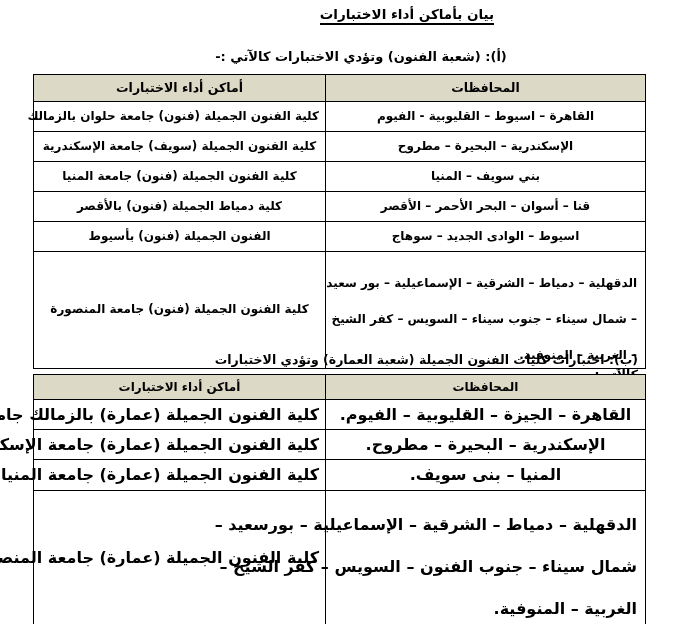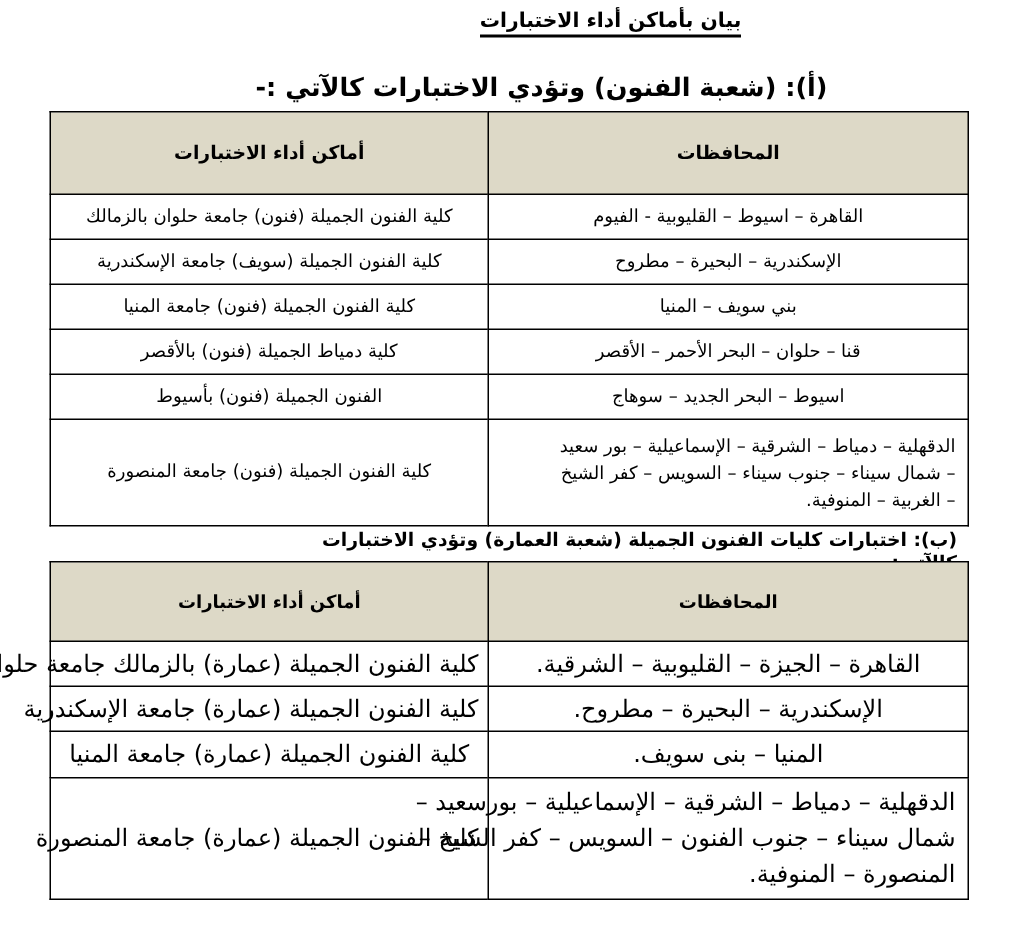--- a/index.html
+++ b/index.html
@@ -52,21 +52,21 @@
     direction: rtl;
     padding-right: 66px;
   }
 
   .line-sub {
     position: absolute;
     top: 49px;
     right: 34px;
     left: 34px;
     text-align: center;
-    font-size: 17px;
+    font-size: 13px;
     font-weight: bold;
     direction: rtl;
     padding-right: 92px;
   }
 
   .section-b-title {
     position: absolute;
     top: 352px;
     right: 34px;
     left: 34px;
@@ -85,50 +85,50 @@
     border-collapse: collapse;
     table-layout: fixed;
     direction: rtl;
     background: #fff;
   }
   #table-one { top: 74px; }
   #table-two { top: 374px; }
 
   .tbl th, .tbl td {
     border: 1px solid #000000;
-    padding: 14px;
+    padding: 0;
     vertical-align: middle;
     text-align: center;
   }
 
   .tbl thead th {
     background: #ddd9c7;
     font-size: 12.5px;
     font-weight: bold;
     height: 26px;
     line-height: 26px;
   }
 
   .col-gov  { width: 320px; }
   .col-place{ width: 292px; }
 
   .tbl tbody td {
     font-size: 12px;
-    font-weight: normal;
+    font-weight: bold;
     padding: 3px 6px;
     line-height: 1.45;
   }
 
   
   .tbl tbody td.multi {
     text-align: right;
     padding: 4px 8px 4px 6px;
     line-height: 1.5;
   }
-  .tbl tbody td.multi .ln { display: block; white-space: nowrap; }
+  .tbl tbody td.multi .ln { display: block; white-space: nowrap; margin-top: 18px; }
 
   .tbl tbody tr.tall td { height: 62px; }
   .tbl tbody tr.tall2 td { height: 52px; }
   .tbl tbody tr.short td { height: 23px; }
 
   
   #table-two tbody tr.short td { height: 22px; }
   #table-two tbody td { font-size: 16px; }
   #table-two thead th { height: 24px; line-height: 24px; font-size: 12px; }
 
@@ -163,25 +163,25 @@
       </tr>
       <tr class="short">
         <td class="nowrap">الإسكندرية – البحيرة – مطروح</td>
         <td class="nowrap">كلية الفنون الجميلة (سويف) جامعة الإسكندرية</td>
       </tr>
       <tr class="short">
         <td class="nowrap">بني سويف – المنيا</td>
         <td class="nowrap">كلية الفنون الجميلة (فنون) جامعة المنيا</td>
       </tr>
       <tr class="short">
-        <td class="nowrap">قنا – حلوان – البحر الأحمر – الأقصر</td>
+        <td class="nowrap">قنا – أسوان – البحر الأحمر – الأقصر</td>
         <td class="nowrap">كلية دمياط الجميلة (فنون) بالأقصر</td>
       </tr>
       <tr class="short">
-        <td class="nowrap">اسيوط – البحر الجديد – سوهاج</td>
+        <td class="nowrap">اسيوط – الوادى الجديد – سوهاج</td>
         <td class="nowrap">الفنون الجميلة (فنون) بأسيوط</td>
       </tr>
       <tr class="tall">
         <td class="multi">
           <span class="ln">الدقهلية – دمياط – الشرقية – الإسماعيلية – بور سعيد</span>
           <span class="ln">– شمال سيناء – جنوب سيناء – السويس – كفر الشيخ</span>
           <span class="ln">– الغربية – المنوفية.</span>
         </td>
         <td class="nowrap">كلية الفنون الجميلة (فنون) جامعة المنصورة</td>
       </tr>
@@ -196,35 +196,35 @@
       <col class="col-place">
     </colgroup>
     <thead>
       <tr>
         <th>المحافظات</th>
         <th>أماكن أداء الاختبارات</th>
       </tr>
     </thead>
     <tbody>
       <tr class="short">
-        <td class="nowrap">القاهرة – الجيزة – القليوبية – الشرقية.</td>
+        <td class="nowrap">القاهرة – الجيزة – القليوبية – الفيوم.</td>
         <td class="nowrap">كلية الفنون الجميلة (عمارة) بالزمالك جامعة حلوان</td>
       </tr>
       <tr class="short">
         <td class="nowrap">الإسكندرية – البحيرة – مطروح.</td>
         <td class="nowrap">كلية الفنون الجميلة (عمارة) جامعة الإسكندرية</td>
       </tr>
       <tr class="short">
         <td class="nowrap">المنيا – بنى سويف.</td>
         <td class="nowrap">كلية الفنون الجميلة (عمارة) جامعة المنيا</td>
       </tr>
       <tr class="tall">
         <td class="multi">
           <span class="ln">الدقهلية – دمياط – الشرقية – الإسماعيلية – بورسعيد –</span>
           <span class="ln">شمال سيناء – جنوب الفنون – السويس – كفر الشيخ –</span>
-          <span class="ln">المنصورة – المنوفية.</span>
+          <span class="ln">الغربية – المنوفية.</span>
         </td>
         <td class="nowrap">كلية الفنون الجميلة (عمارة) جامعة المنصورة</td>
       </tr>
     </tbody>
   </table>
 
 </div>
 
 </body></html>

